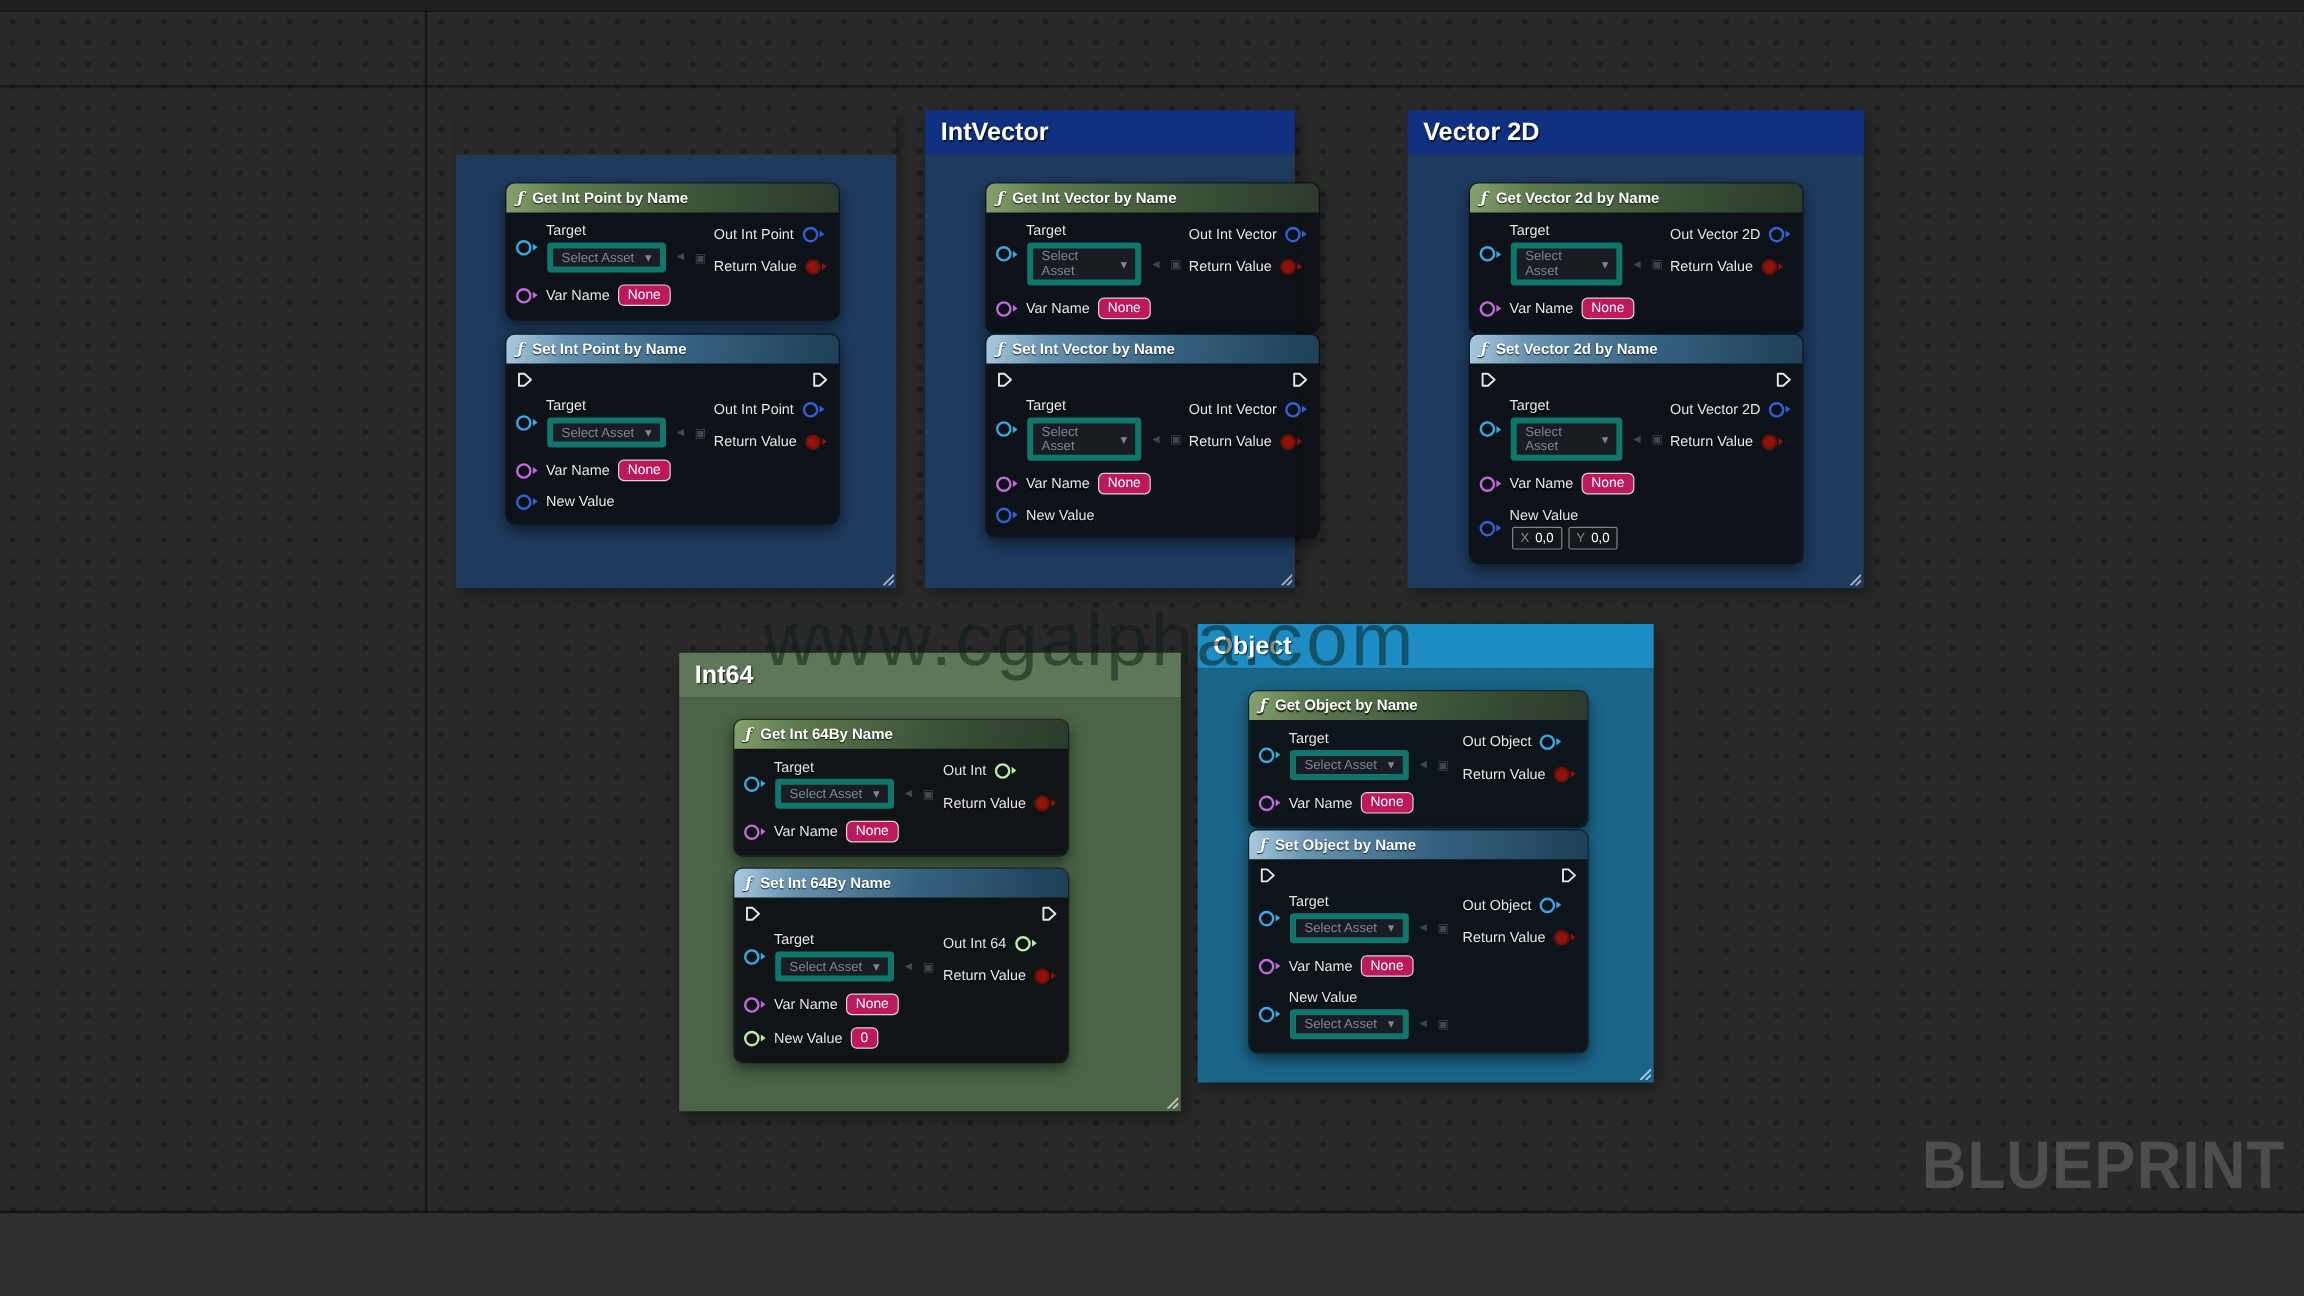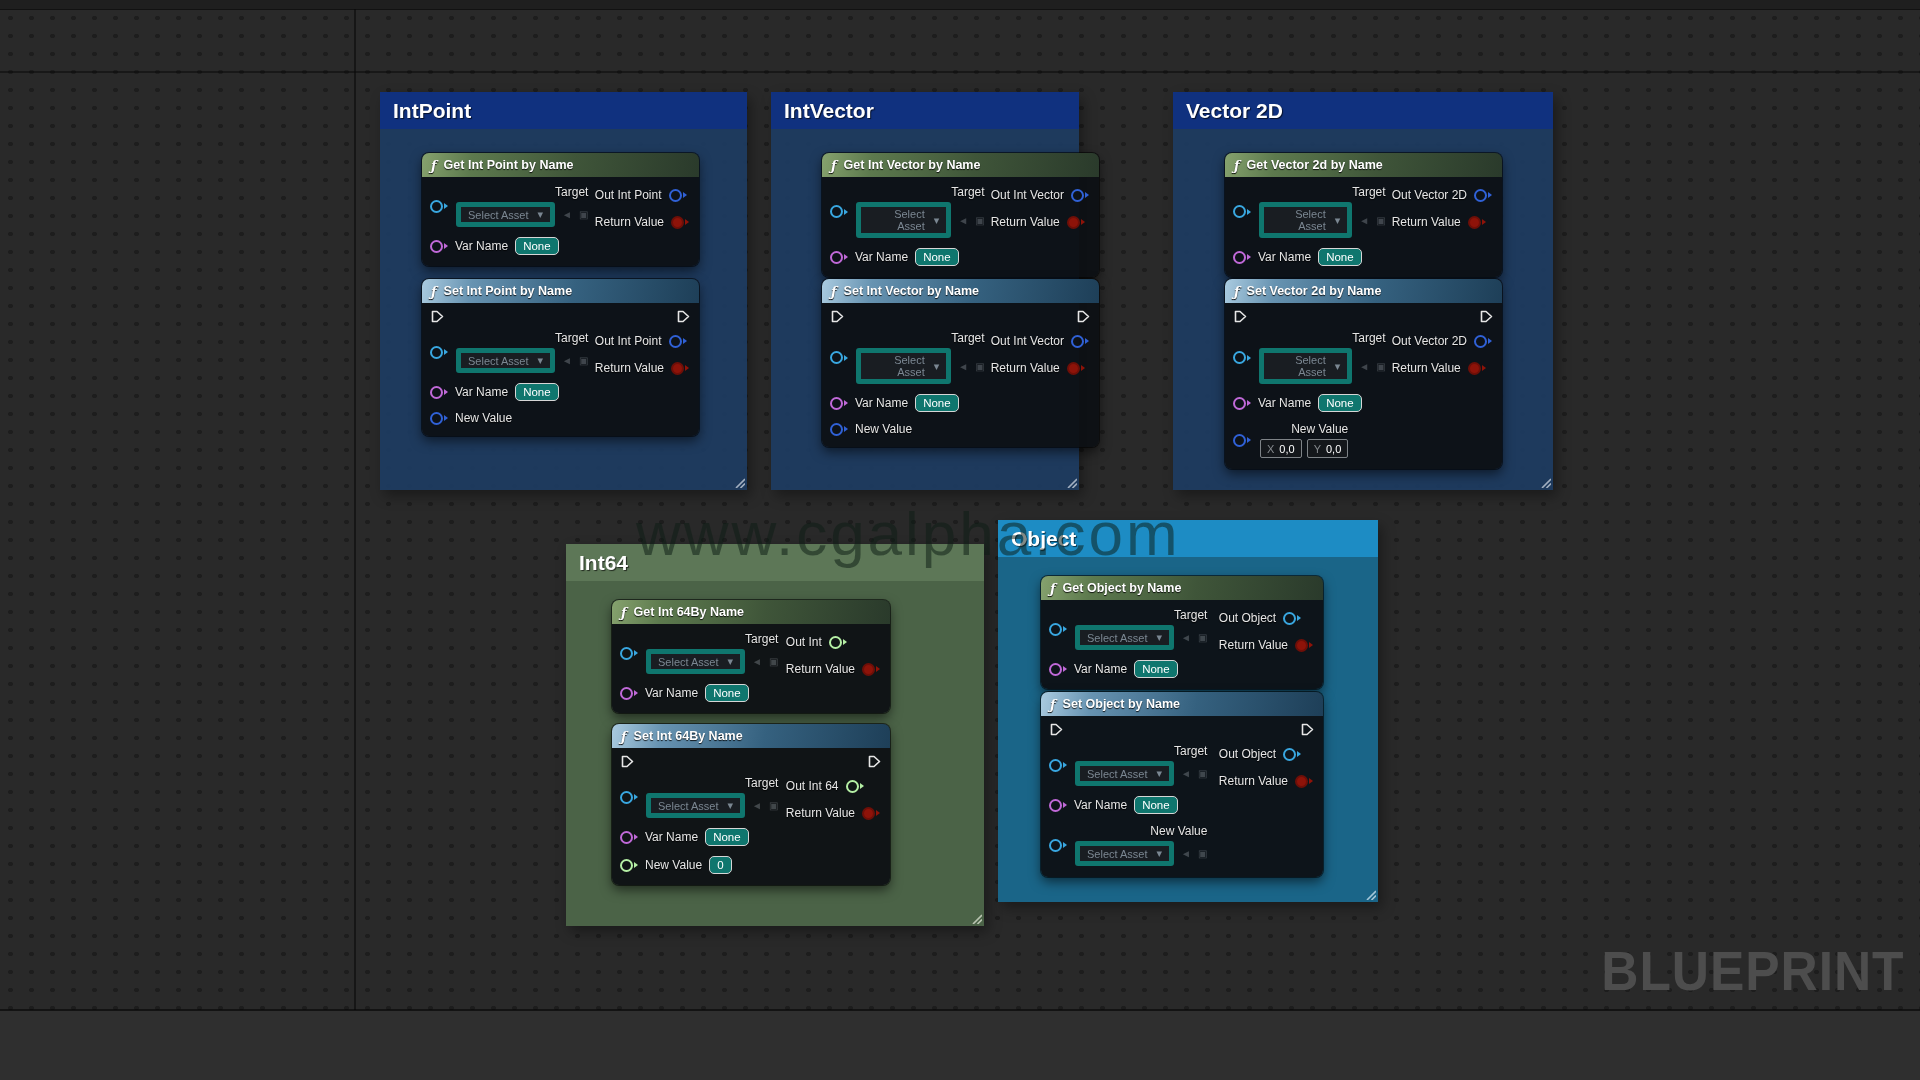--- a/index.html
+++ b/index.html
@@ -33,26 +33,26 @@
     text-shadow:0 1px 1px rgba(0,0,0,.85);}
   .node-header.get{background:linear-gradient(100deg,#86a26e 0%,#5d7a4e 18%,#3f5539 55%,#2a3a2b 100%);}
   .node-header.set{background:linear-gradient(100deg,#aacbe0 0%,#6793b1 18%,#35617f 55%,#1e3f58 100%);}
   .fn-icon{font-style:italic;font-family:"DejaVu Serif",serif;font-size:13px;color:#fff;
     text-shadow:0 1px 1px #000;}
   .node-body{display:flex;justify-content:space-between;gap:6px;padding:8px 10px 11px 8px;}
   .col-left{display:flex;flex-direction:column;gap:10px;}
   .col-right{display:flex;flex-direction:column;gap:13px;padding-top:3px;}
   .port-row{display:flex;align-items:center;gap:7px;}
   .port-label{white-space:nowrap;text-shadow:0 1px 1px #000;}
-  .port-stack{display:flex;flex-direction:column;gap:3px;text-align:right;}
+  .port-stack{display:flex;flex-direction:column;gap:3px;}
   .asset-row{display:flex;align-items:center;gap:7px;margin-left:1px;}
   .select-asset{background:#191d22;border:5px solid #0f766e;border-radius:3px;color:#7b8792;
     font-size:11px;padding:1px 7px;display:flex;gap:9px;align-items:center;cursor:pointer;}
   .ghost{opacity:.26;font-size:10px;color:#cfd8df;}
-  .value-box{border:1.4px solid #d6d6d6;border-radius:5px;background:#0f766e;padding:0 7px;
+  .value-box{border:1.4px solid #d6d6d6;border-radius:5px;background:#be185d;padding:0 7px;
     line-height:16px;font-size:11.5px;color:#fff;}
   .xy-row{display:flex;gap:5px;margin-left:2px;}
   .xy-box{display:flex;align-items:center;gap:5px;border:1px solid #7e8387;background:#14171b;
     border-radius:2px;padding:0 6px;font-size:11px;height:17px;color:#fff;}
   .xy-label{color:#85898d;}
   .exec-row{display:flex;justify-content:space-between;align-items:center;padding:7px 9px 0 9px;}
   
   .pin{display:inline-block;width:9px;height:9px;border-radius:50%;position:relative;flex:none;
     margin-right:5px;}
   .pin::after{content:'';position:absolute;left:12px;top:50%;transform:translateY(-50%);
@@ -73,23 +73,20 @@
 
 <div id="stage">
   <div class="dotfield"></div>
   <div class="topstrip"></div>
   <div class="vline"></div>
   <div class="hline-a"></div>
   <div class="hline-b"></div>
   <div class="bottomband"></div>
 
   <div class="group g-blue" style="left:380px;top:92px;width:367px;height:398px">
-    <div class="group-header">
-      <span>IntPoint</span>
-    </div>
     <div class="group-body"></div>
 
     <div class="node" style="left:42px;top:61px;width:277px">
       <div class="node-header get">
         <span class="fn-icon">ƒ</span>
         <span>Get Int Point by Name</span>
       </div>
       <div class="node-body">
         <div class="col-left">
           <div class="port-row">

